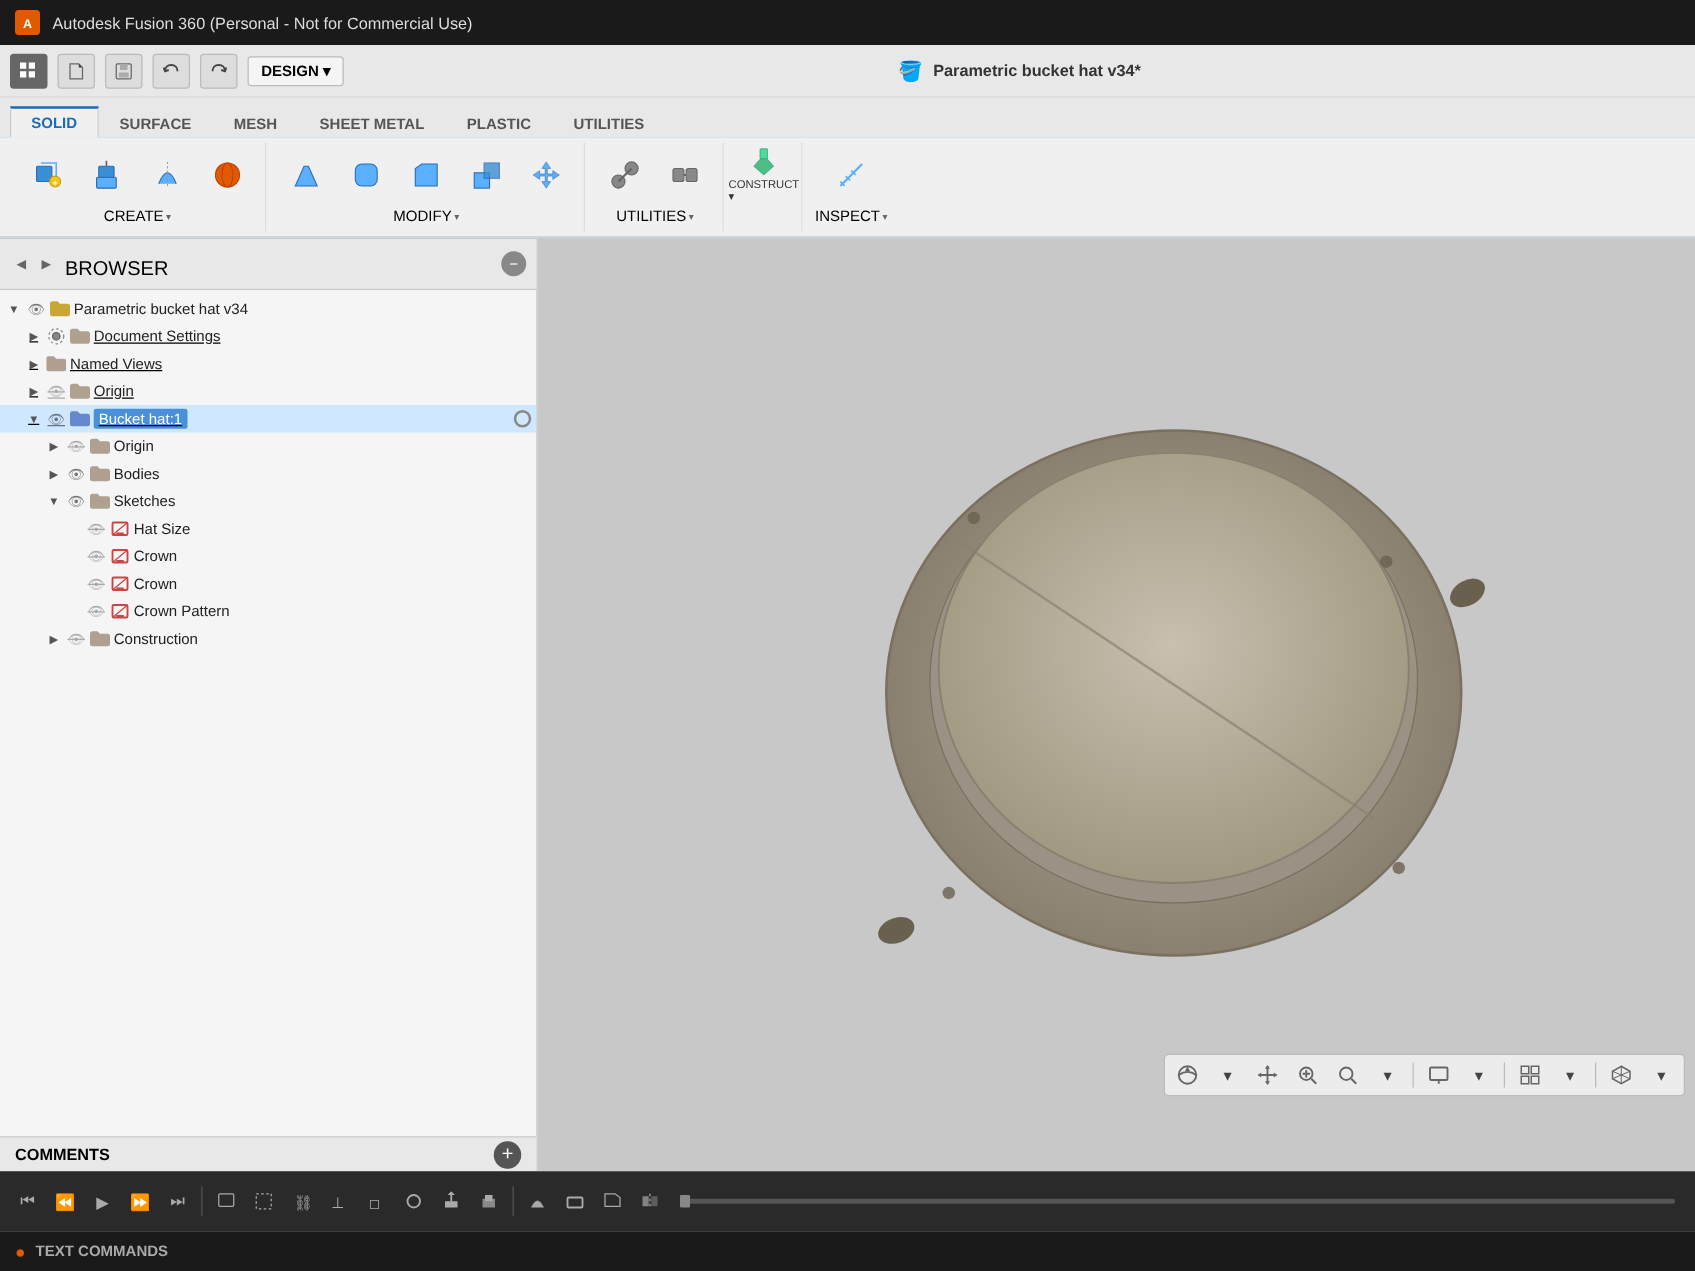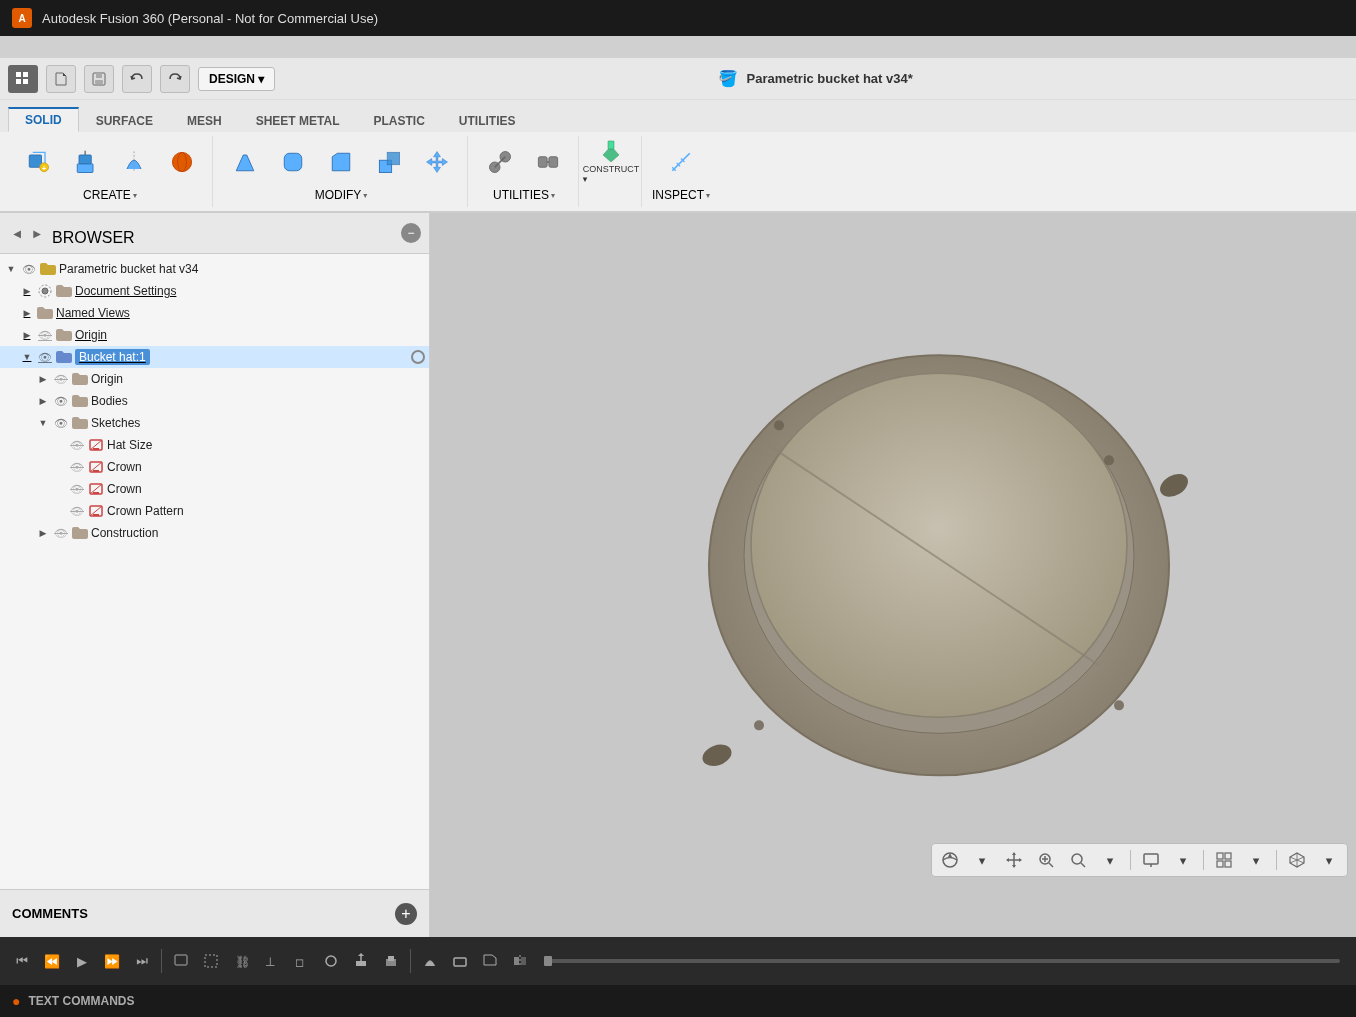--- a/index.html
+++ b/index.html
@@ -4,21 +4,21 @@
   <style>
     * { box-sizing: border-box; margin: 0; padding: 0; }
     body { font-family: 'Segoe UI', Arial, sans-serif; font-size: 12px; background: #d0d0d0; width: 1356px; height: 1017px; overflow: hidden; display: flex; flex-direction: column; }
 
     
     .titlebar { background: #1a1a1a; color: #ccc; height: 36px; display: flex; align-items: center; padding: 0 12px; gap: 10px; flex-shrink: 0; }
     .titlebar-icon { width: 20px; height: 20px; background: #e05a00; border-radius: 3px; display: flex; align-items: center; justify-content: center; color: white; font-weight: bold; font-size: 10px; }
     .titlebar-title { font-size: 13px; color: #ddd; }
 
     
-    .toolbar-area { background: #7dd3fc; border-bottom: 1px solid #ccc; flex-shrink: 0; margin-top: 22px; }
+    .toolbar-area { background: #7dd3fc; border-bottom: 1px solid #ccc; flex-shrink: 0; }
     .toolbar-top { display: flex; align-items: center; height: 42px; padding: 0 8px; gap: 8px; border-bottom: 1px solid #ddd; background: #e8e8e8; }
     .toolbar-grid-btn { width: 30px; height: 28px; background: #666; border-radius: 3px; display: flex; align-items: center; justify-content: center; cursor: pointer; }
     .toolbar-btn { width: 30px; height: 28px; background: #ddd; border: 1px solid #bbb; border-radius: 3px; display: flex; align-items: center; justify-content: center; cursor: pointer; font-size: 14px; }
     .design-btn { background: #f5f5f5; border: 1px solid #bbb; border-radius: 3px; padding: 4px 10px; cursor: pointer; font-weight: bold; font-size: 12px; display: flex; align-items: center; gap: 4px; }
 
     
     .tab-bar { display: flex; align-items: flex-end; padding: 0 8px; background: #e8e8e8; height: 32px; }
     .tab { padding: 4px 16px; cursor: pointer; font-size: 12px; font-weight: 600; color: #555; border-top: 1px solid transparent; border-left: 1px solid transparent; border-right: 1px solid transparent; }
     .tab.active { background: #f0f0f0; color: #1a6ab5; border-top: 2px solid #1a6ab5; border-left: 1px solid #ccc; border-right: 1px solid #ccc; border-bottom: 1px solid #f0f0f0; }
 
@@ -53,21 +53,21 @@
     .tree-arrow.expanded::before { content: '▼'; }
     .tree-arrow.collapsed::before { content: '▶'; }
     .tree-arrow.leaf::before { content: ''; }
     .tree-eye { width: 16px; height: 16px; display: flex; align-items: center; justify-content: center; font-size: 11px; flex-shrink: 0; opacity: 0.5; }
     .tree-eye.hidden { opacity: 0.3; text-decoration: line-through; }
     .tree-folder { width: 16px; height: 16px; flex-shrink: 0; }
     .tree-label { font-size: 12px; color: #222; flex: 1; }
     .tree-label-highlight { background: #4a90d9; color: white; padding: 1px 4px; border-radius: 2px; }
     .tree-badge { width: 14px; height: 14px; border: 2px solid #888; border-radius: 50%; flex-shrink: 0; }
 
-    .comments-bar { height: 48px; background: #e8e8e8; border-top: 1px solid #ccc; display: flex; align-items: center; padding: 0 12px; gap: 8px; }
+    .comments-bar { height: 28px; background: #e8e8e8; border-top: 1px solid #ccc; display: flex; align-items: center; padding: 0 12px; gap: 8px; }
     .comments-label { font-weight: bold; font-size: 13px; flex: 1; }
     .comments-add { width: 22px; height: 22px; background: #555; border-radius: 50%; display: flex; align-items: center; justify-content: center; cursor: pointer; color: white; font-size: 16px; }
 
     
     .canvas { flex: 1; background: #c8c8c8; position: relative; overflow: hidden; }
     .canvas-toolbar { position: absolute; bottom: 60px; right: 8px; display: flex; align-items: center; gap: 4px; background: rgba(240,240,240,0.9); border: 1px solid #bbb; border-radius: 4px; padding: 4px; }
     .canvas-tool-btn { width: 28px; height: 24px; display: flex; align-items: center; justify-content: center; cursor: pointer; border-radius: 3px; font-size: 13px; color: #444; }
     .canvas-divider { width: 1px; height: 20px; background: #bbb; margin: 0 2px; }
 
     

